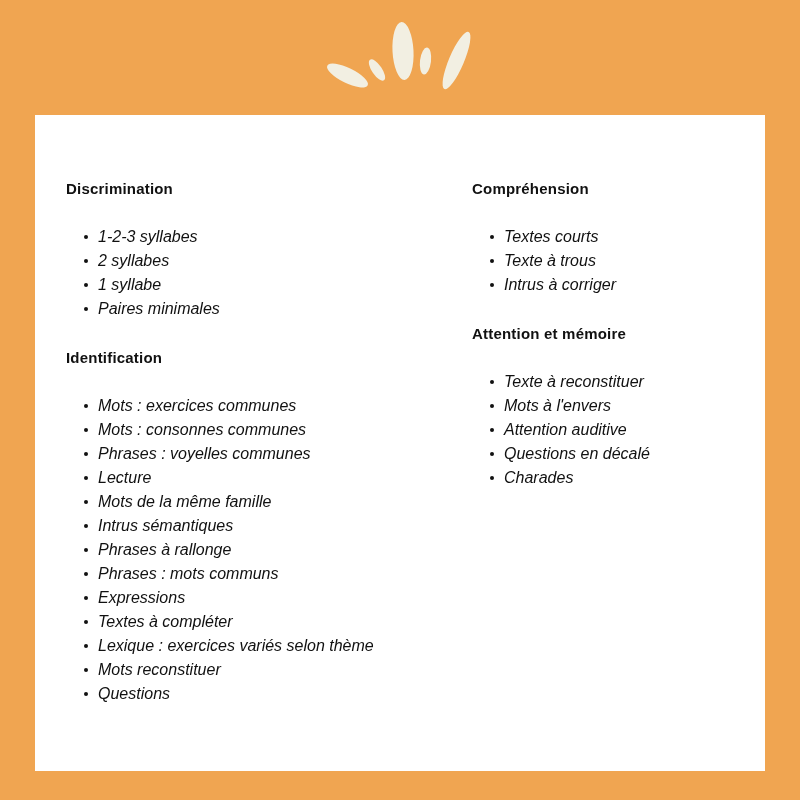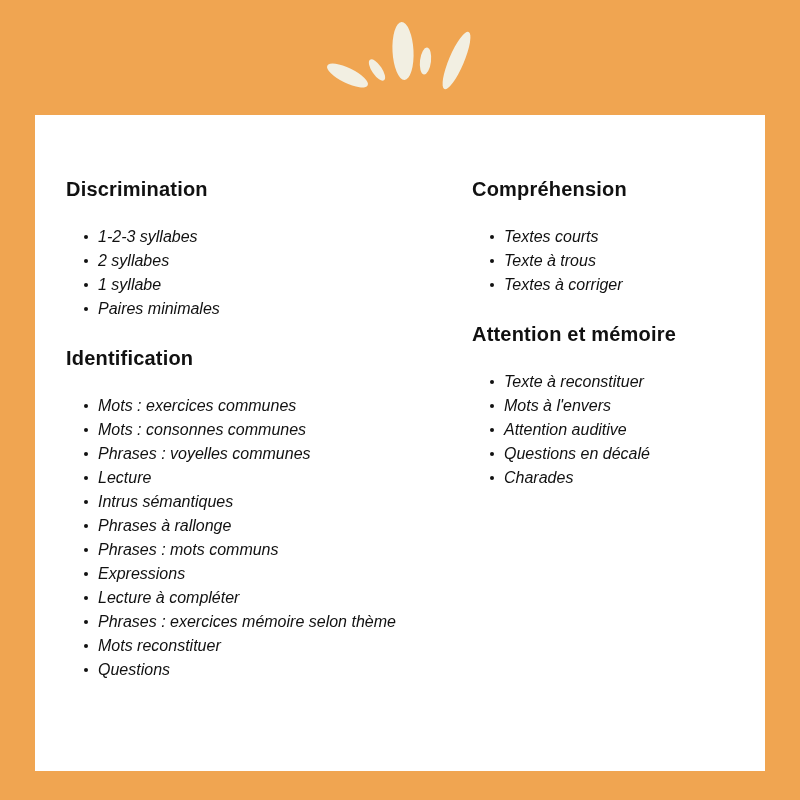--- a/index.html
+++ b/index.html
@@ -29,21 +29,21 @@
     position:absolute;
     left:35px;top:115px;
     width:730px;height:656px;
     background:var(--card);
     box-sizing:border-box;
     padding:62px 0 0 31px;
     display:grid;
     grid-template-columns:406px 1fr;
   }
   .section-title{
-    font-size:20px;
+    font-size:15px;
     line-height:24px;
     font-weight:700;
     letter-spacing:0.2px;
     color:var(--text);
     margin:0 0 24px 0;
   }
   ul.section-list{
     list-style:none;
     margin:0 0 25px 0;
     padding:0 0 0 18px;
@@ -93,39 +93,40 @@
           </ul>
       </section>
 
       <section>
         <h2 class="section-title">Identification</h2>
         <ul class="section-list">
             <li>Mots : exercices communes</li>
             <li>Mots : consonnes communes</li>
             <li>Phrases : voyelles communes</li>
             <li>Lecture</li>
+            <li>Mots de la même famille</li>
             <li>Intrus sémantiques</li>
             <li>Phrases à rallonge</li>
             <li>Phrases : mots communs</li>
             <li>Expressions</li>
-            <li>Lecture à compléter</li>
-            <li>Phrases : exercices mémoire selon thème</li>
+            <li>Textes à compléter</li>
+            <li>Lexique : exercices variés selon thème</li>
             <li>Mots reconstituer</li>
             <li>Questions</li>
           </ul>
       </section>
     </div>
 
     <div class="col">
       <section>
         <h2 class="section-title">Compréhension</h2>
         <ul class="section-list">
             <li>Textes courts</li>
             <li>Texte à trous</li>
-            <li>Textes à corriger</li>
+            <li>Intrus à corriger</li>
           </ul>
       </section>
 
       <section>
         <h2 class="section-title">Attention et mémoire</h2>
         <ul class="section-list">
             <li>Texte à reconstituer</li>
             <li>Mots à l'envers</li>
             <li>Attention auditive</li>
             <li>Questions en décalé</li>

